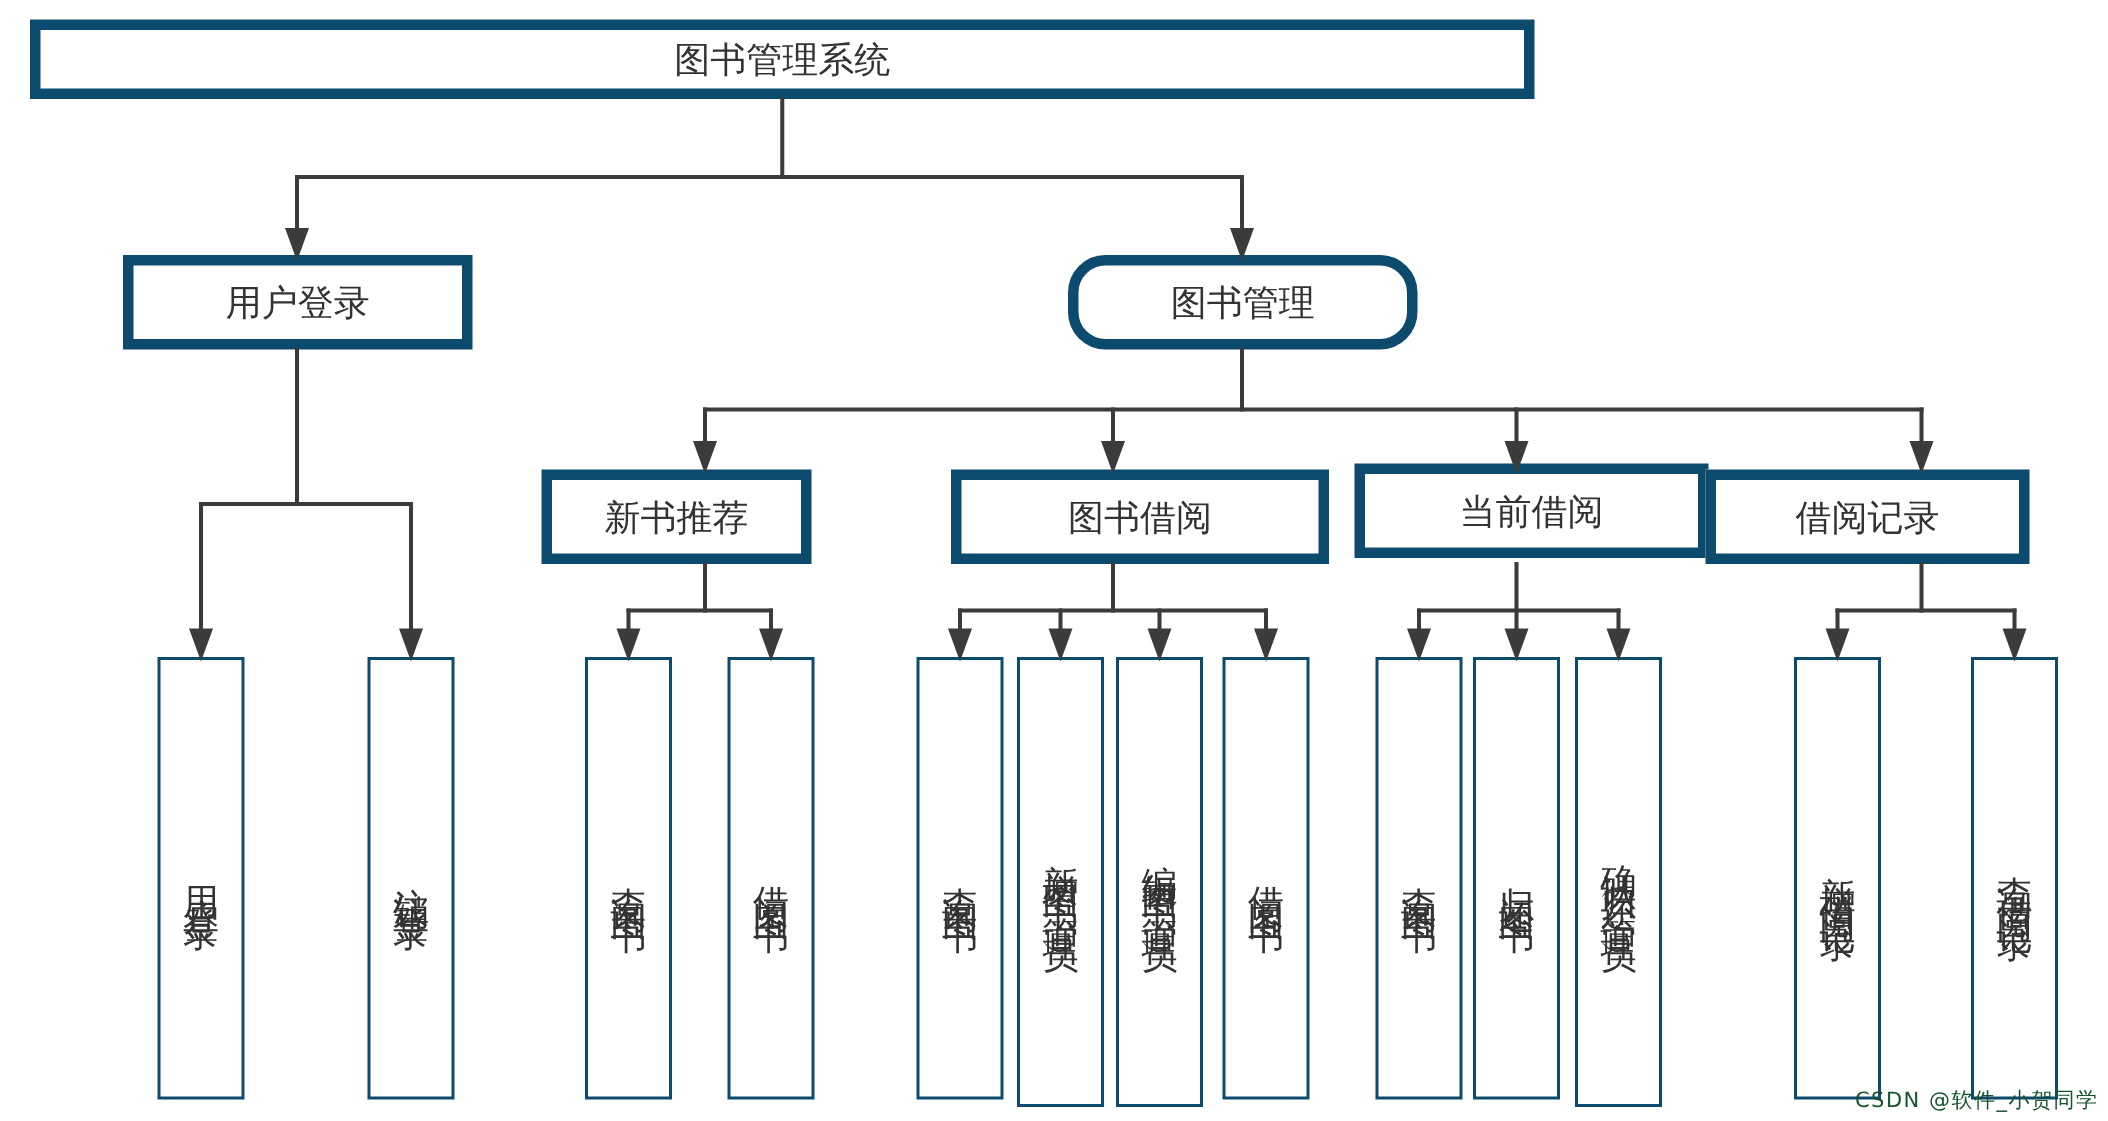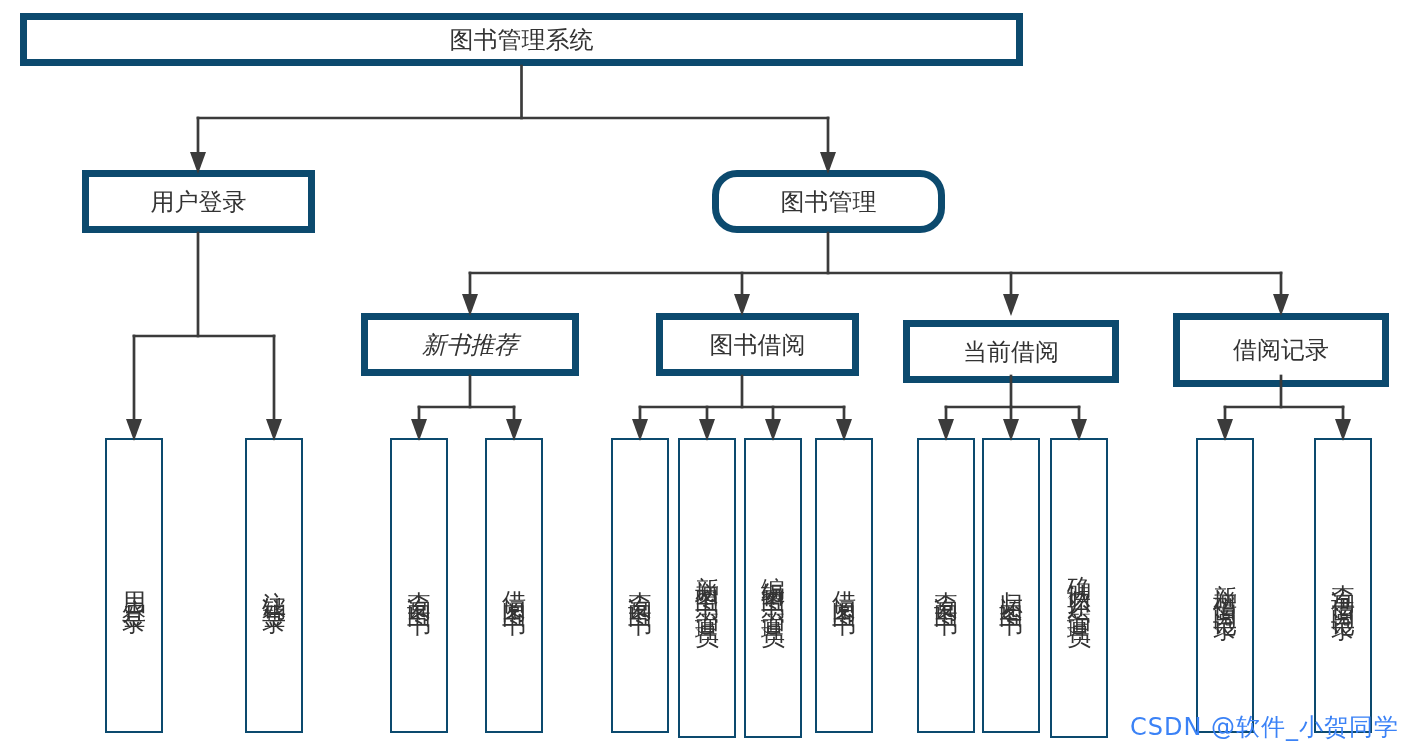--- a/index.html
+++ b/index.html
@@ -14,53 +14,53 @@
     display:flex;align-items:center;justify-content:center;
     font-size:24px;color:#333333;white-space:nowrap;
   }
   .leaf{border-width:2px;}
   .vtext{
     writing-mode:vertical-rl;letter-spacing:7px;line-height:1;
     font-size:24px;color:#333333;
   }
   .watermark{
     position:absolute;right:6px;bottom:4px;z-index:5;
-    font-size:24px;color:#3b82f6;letter-spacing:1px;white-space:nowrap;
+    font-size:14px;color:#14532d;letter-spacing:1px;white-space:nowrap;
   }
 </style>
 </head>
 <body>
 
 <div class="stage">
 
   <div class="node" style="left:20px;top:13px;width:1003px;height:53px;">
     <span>图书管理系统</span>
   </div>
 
   <div class="node" style="left:82px;top:170px;width:233px;height:63px;">
     <span>用户登录</span>
   </div>
 
   <div class="node" style="left:712px;top:170px;width:233px;height:63px;border-radius:25px;">
     <span>图书管理</span>
   </div>
 
-  <div class="node" style="left:361px;top:313px;width:218px;height:63px;font-style:italic;">
+  <div class="node" style="left:361px;top:313px;width:180px;height:63px;">
     <span>新书推荐</span>
   </div>
 
-  <div class="node" style="left:656px;top:313px;width:203px;height:63px;">
+  <div class="node" style="left:634px;top:313px;width:252px;height:63px;">
     <span>图书借阅</span>
   </div>
 
-  <div class="node" style="left:903px;top:320px;width:216px;height:63px;">
+  <div class="node" style="left:903px;top:309px;width:236px;height:63px;">
     <span>当前借阅</span>
   </div>
 
-  <div class="node" style="left:1173px;top:313px;width:216px;height:74px;align-items:center;">
+  <div class="node" style="left:1137px;top:313px;width:216px;height:63px;align-items:center;">
     <span>借阅记录</span>
   </div>
 
   <div class="node leaf" style="left:105px;top:438px;width:58px;height:295px;">
     <span class="vtext">用户登录</span>
   </div>
   <div class="node leaf" style="left:245px;top:438px;width:58px;height:295px;">
     <span class="vtext">注销登录</span>
   </div>
 

